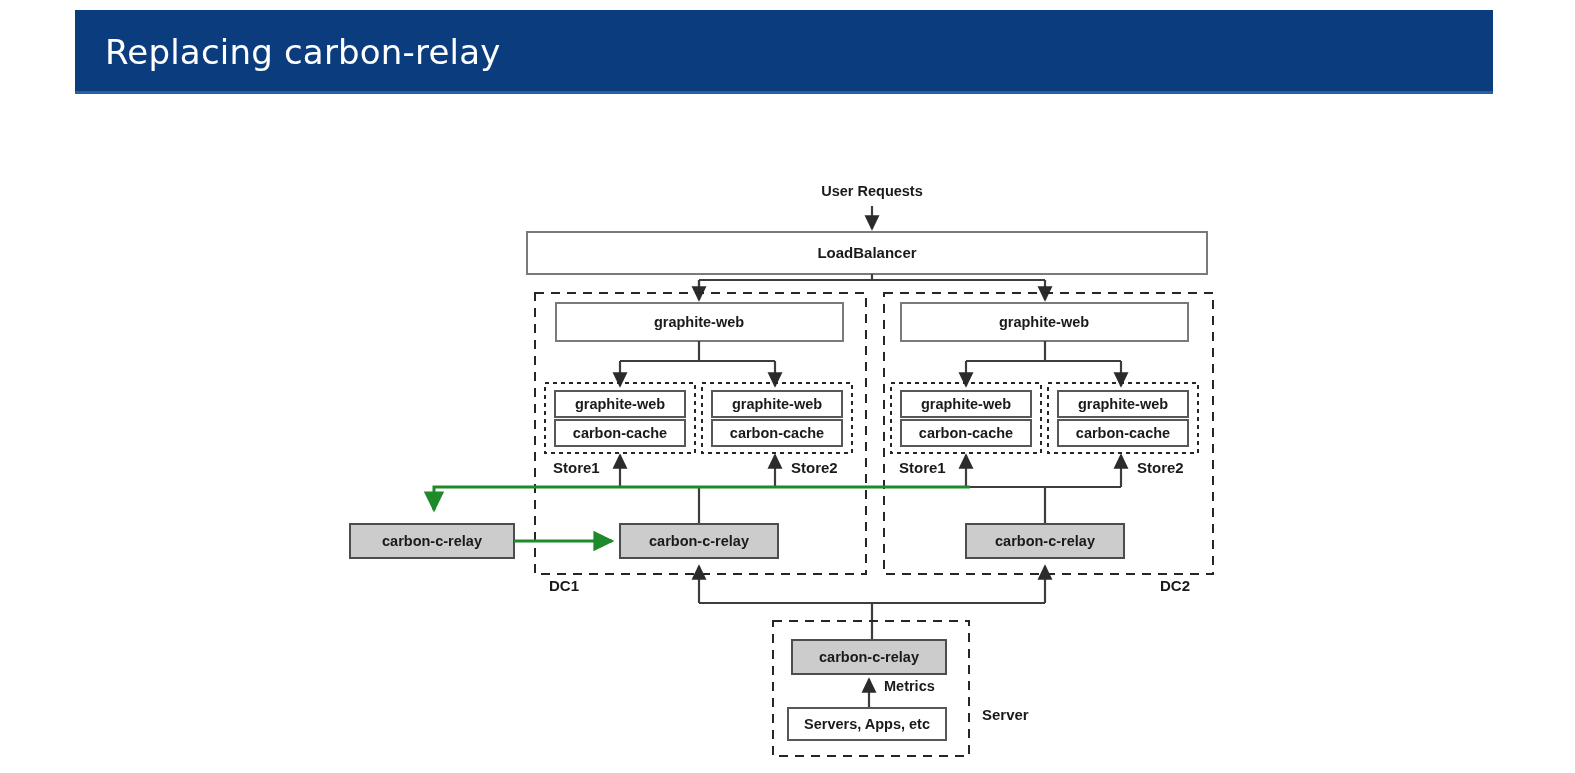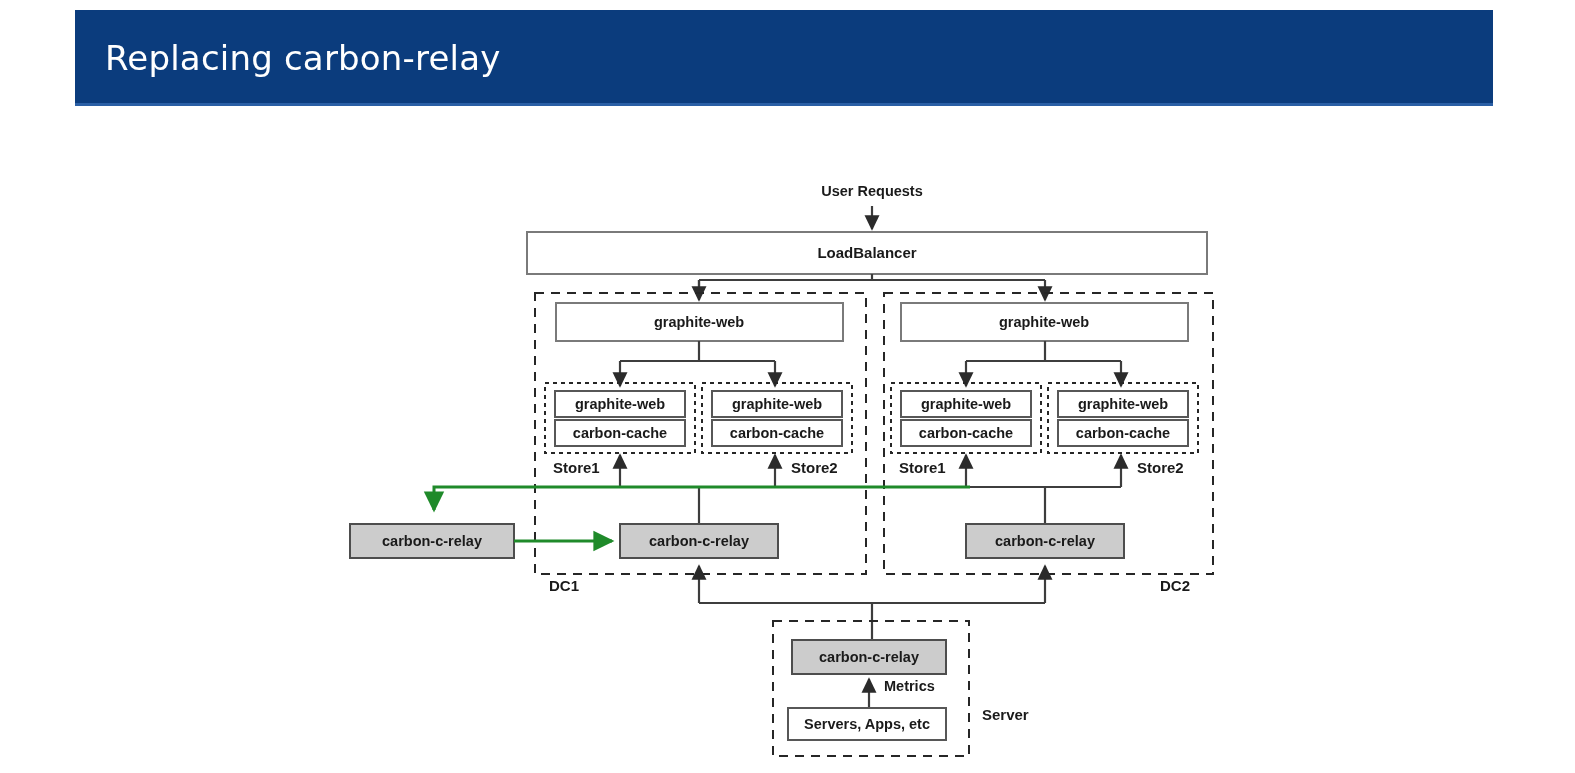--- a/index.html
+++ b/index.html
@@ -19,21 +19,21 @@
     left: 0; top: 0;
     width: 1575px;
     height: 773px;
     background: #ffffff;
   }
   #title-banner {
     position: absolute;
     left: 75px;
     top: 10px;
     width: 1418px;
-    height: 96px;
+    height: 84px;
     background: #0b3c7d;
     box-sizing: border-box;
   }
   #title-banner .banner-underline {
     position: absolute;
     left: 0;
     bottom: 0;
     width: 100%;
     height: 3px;
     background: #2a5fa5;

